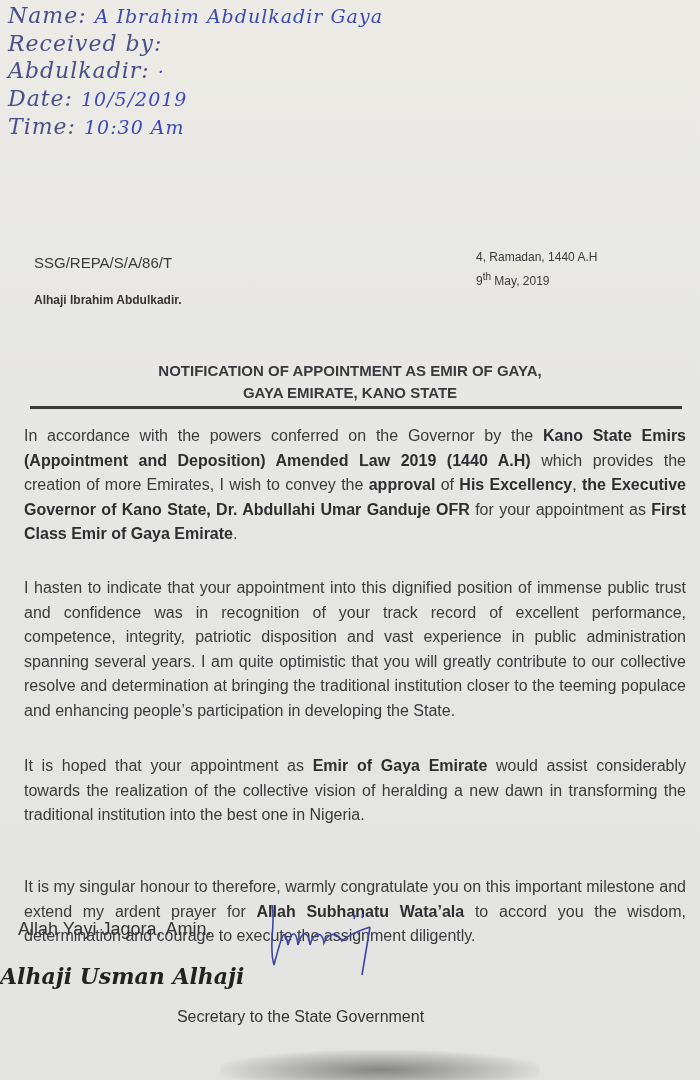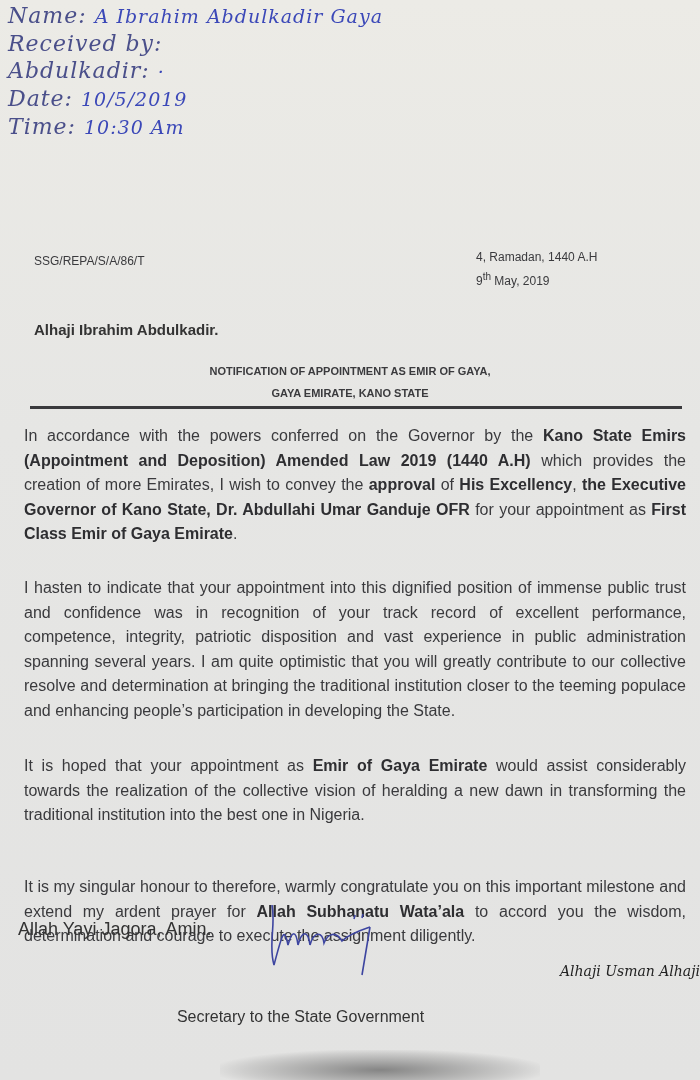--- a/index.html
+++ b/index.html
@@ -14,35 +14,35 @@
     position:absolute; left:8px; top:2px;
     font-family: "DejaVu Serif", serif;
     font-style: italic;
     color:#4a4f8a;
     font-size:22px;
     line-height:27px;
     letter-spacing:1px;
   }
   .hand .row { white-space:nowrap; }
   .hand .val { color:#3b48b8; font-size:19px; }
-  .ref { position:absolute; left:34px; top:254px; font-size:12px; color:#3a3a3d; }
+  .ref { position:absolute; left:34px; top:254px; font-size:15px; color:#3a3a3d; }
   .dates { position:absolute; left:476px; top:247px; font-size:12px; line-height:20px; color:#3a3a3d; }
   .dates sup { font-size:10px; }
-  .addressee { position:absolute; left:34px; top:321px; font-size:15px; font-weight:bold; color:#333; }
-  .title { position:absolute; left:0; width:700px; top:360px; text-align:center; font-weight:bold; font-size:11px; line-height:22px; color:#3a3a3d; }
+  .addressee { position:absolute; left:34px; top:293px; font-size:12px; font-weight:bold; color:#333; }
+  .title { position:absolute; left:0; width:700px; top:360px; text-align:center; font-weight:bold; font-size:15px; line-height:22px; color:#3a3a3d; }
   .rule { position:absolute; left:30px; right:18px; top:406px; height:3px; background:#3a3a3d; }
   .para { position:absolute; left:24px; right:14px; font-size:16px; line-height:24.5px; text-align:justify; color:#3a3a3d; }
   .para b { color:#2e2e31; }
   .p1 { top:424px; }
   .p2 { top:576px; }
   .p3 { top:754px; }
   .p4 { top:843px;margin-top:32px; }
   .closing { position:absolute; left:18px; top:919px; font-size:18px; color:#333; }
   .sig-scribble { position:absolute; left:262px; top:905px; }
-  .signame { position:absolute; left:0; width:700px; top:963px; text-align:right; font-family:"DejaVu Serif", serif; font-style:italic; font-weight:normal; font-size:14px; color:#222; }
+  .signame { position:absolute; left:0; width:700px; top:963px; text-align:left; font-family:"DejaVu Serif", serif; font-style:italic; font-weight:bold; font-size:22px; color:#222; }
   .sigtitle { position:absolute; left:0; width:601px; top:1008px; text-align:center; font-size:16px; color:#333; }
   .shadow { position:absolute; left:220px; top:1050px; width:320px; height:40px; background:radial-gradient(ellipse at center, rgba(70,70,70,0.6) 0%, rgba(120,120,120,0.2) 60%, rgba(0,0,0,0) 75%); }
 </style>
 </head>
 <body>
 
 <div class="hand">
   <div class="row"><span>Name:</span> <span class="val">A Ibrahim Abdulkadir Gaya</span></div>
   <div class="row">Received by:</div>
   <div class="row"><span>Abdulkadir:</span> <span class="val">·</span></div>

